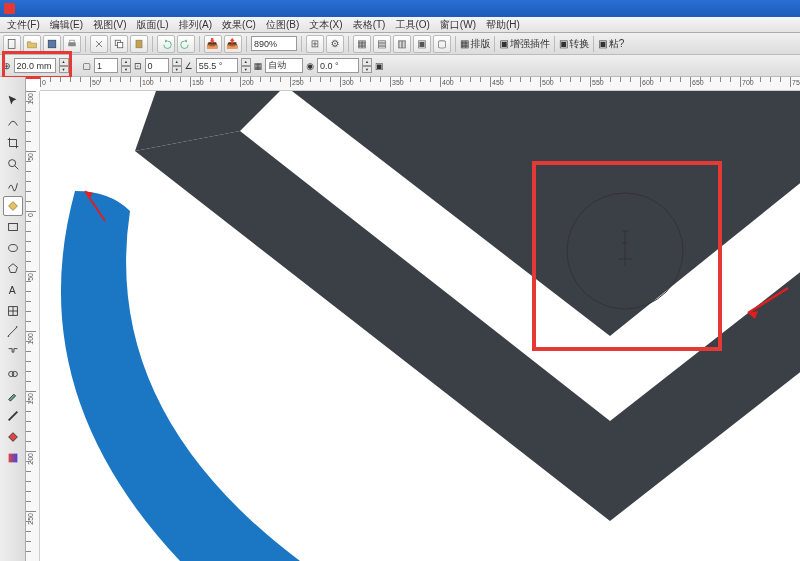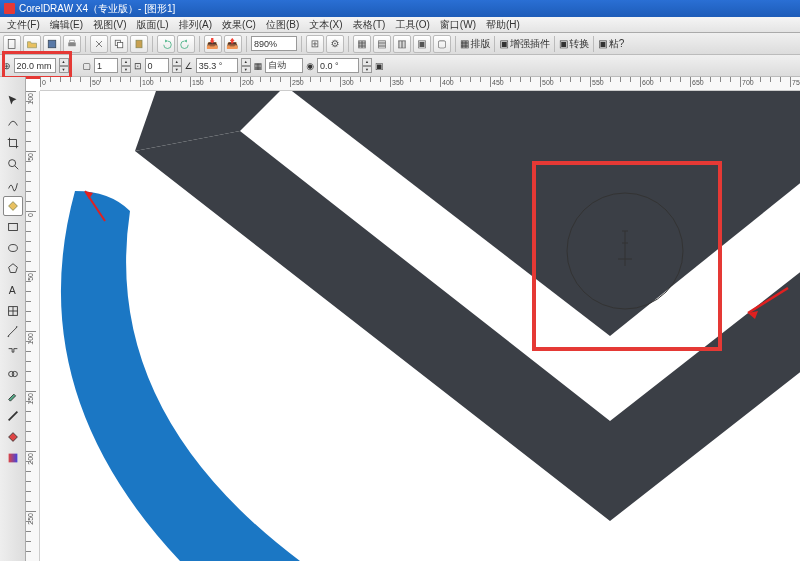--- a/index.html
+++ b/index.html
@@ -53,21 +53,20 @@
 .redbox2 { position:absolute; left:492px; top:70px; width:190px; height:190px; border:4px solid #e53935; pointer-events:none; }
 
 .arrow1 { position:absolute; left:40px; top:95px; }
 .arrow2 { position:absolute; left:703px; top:192px; }
 </style>
 </head>
 <body>
 
 <div class="titlebar">
   <div class="appicon"></div>
-  <span>CorelDRAW X4（专业版）- [图形1]</span>
 </div>
 
 <div class="menubar">
   <span>文件(F)</span>
   <span>编辑(E)</span>
   <span>视图(V)</span>
   <span>版面(L)</span>
   <span>排列(A)</span>
   <span>效果(C)</span>
   <span>位图(B)</span>
@@ -169,21 +168,21 @@
       <div>▲</div>
       <div>▼</div>
     </div>
   <span>⊡</span>
   <div class="numfield small">0</div>
   <div class="spin">
       <div>▲</div>
       <div>▼</div>
     </div>
   <span>∠</span>
-  <div class="numfield">35.3 °</div>
+  <div class="numfield">55.5 °</div>
   <div class="spin">
       <div>▲</div>
       <div>▼</div>
     </div>
   <span>▦</span>
   <div class="numfield" style="width:38px">自动</div>
   <span>◉</span>
   <div class="numfield">0.0 °</div>
   <div class="spin">
       <div>▲</div>

